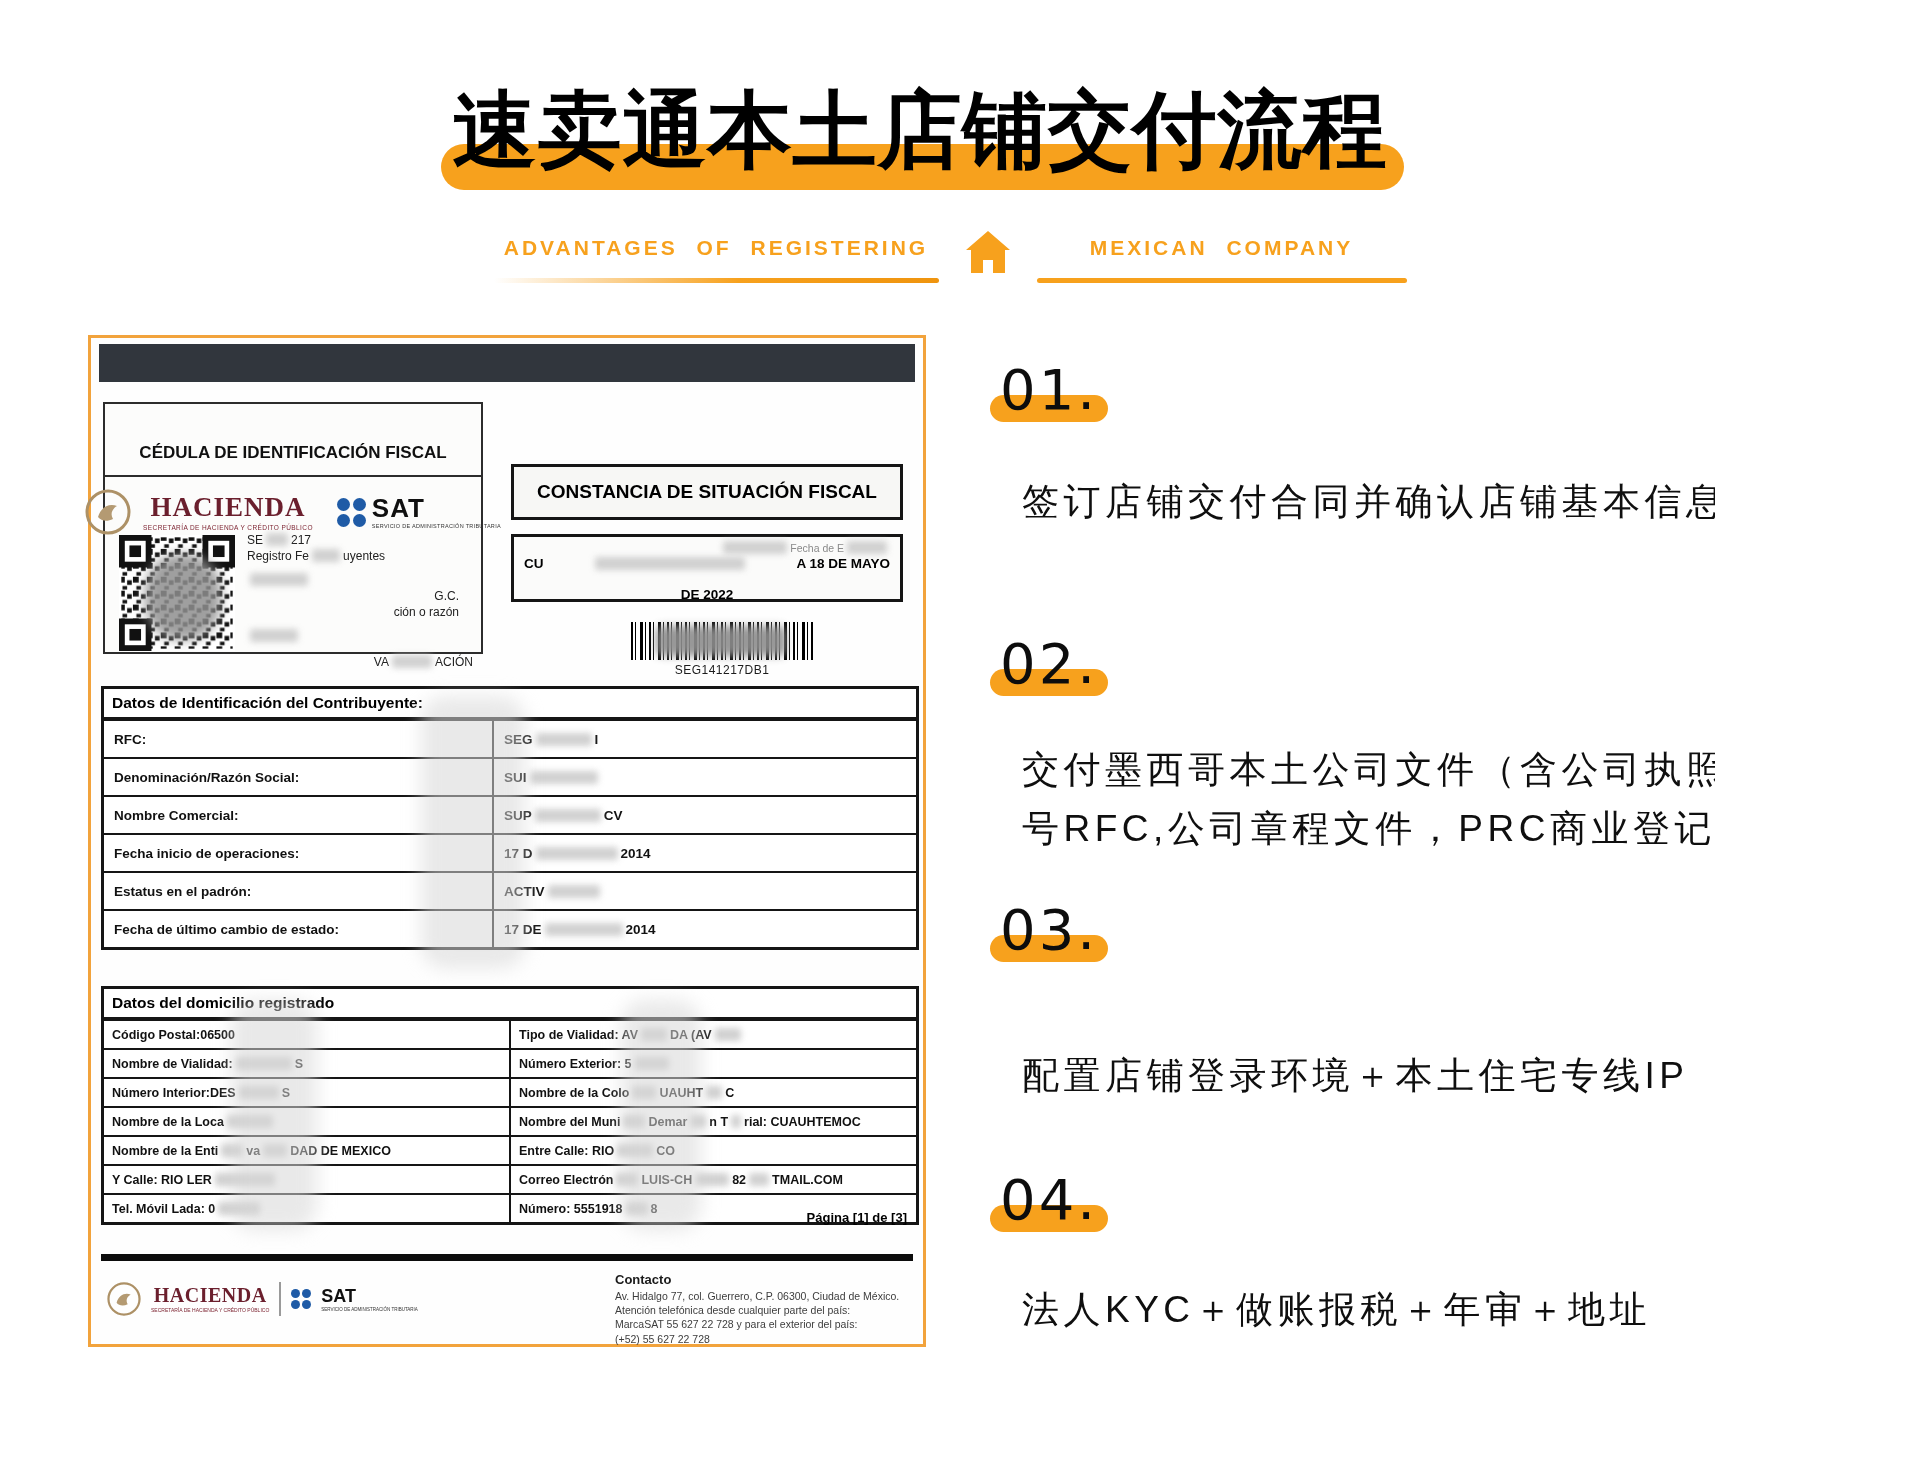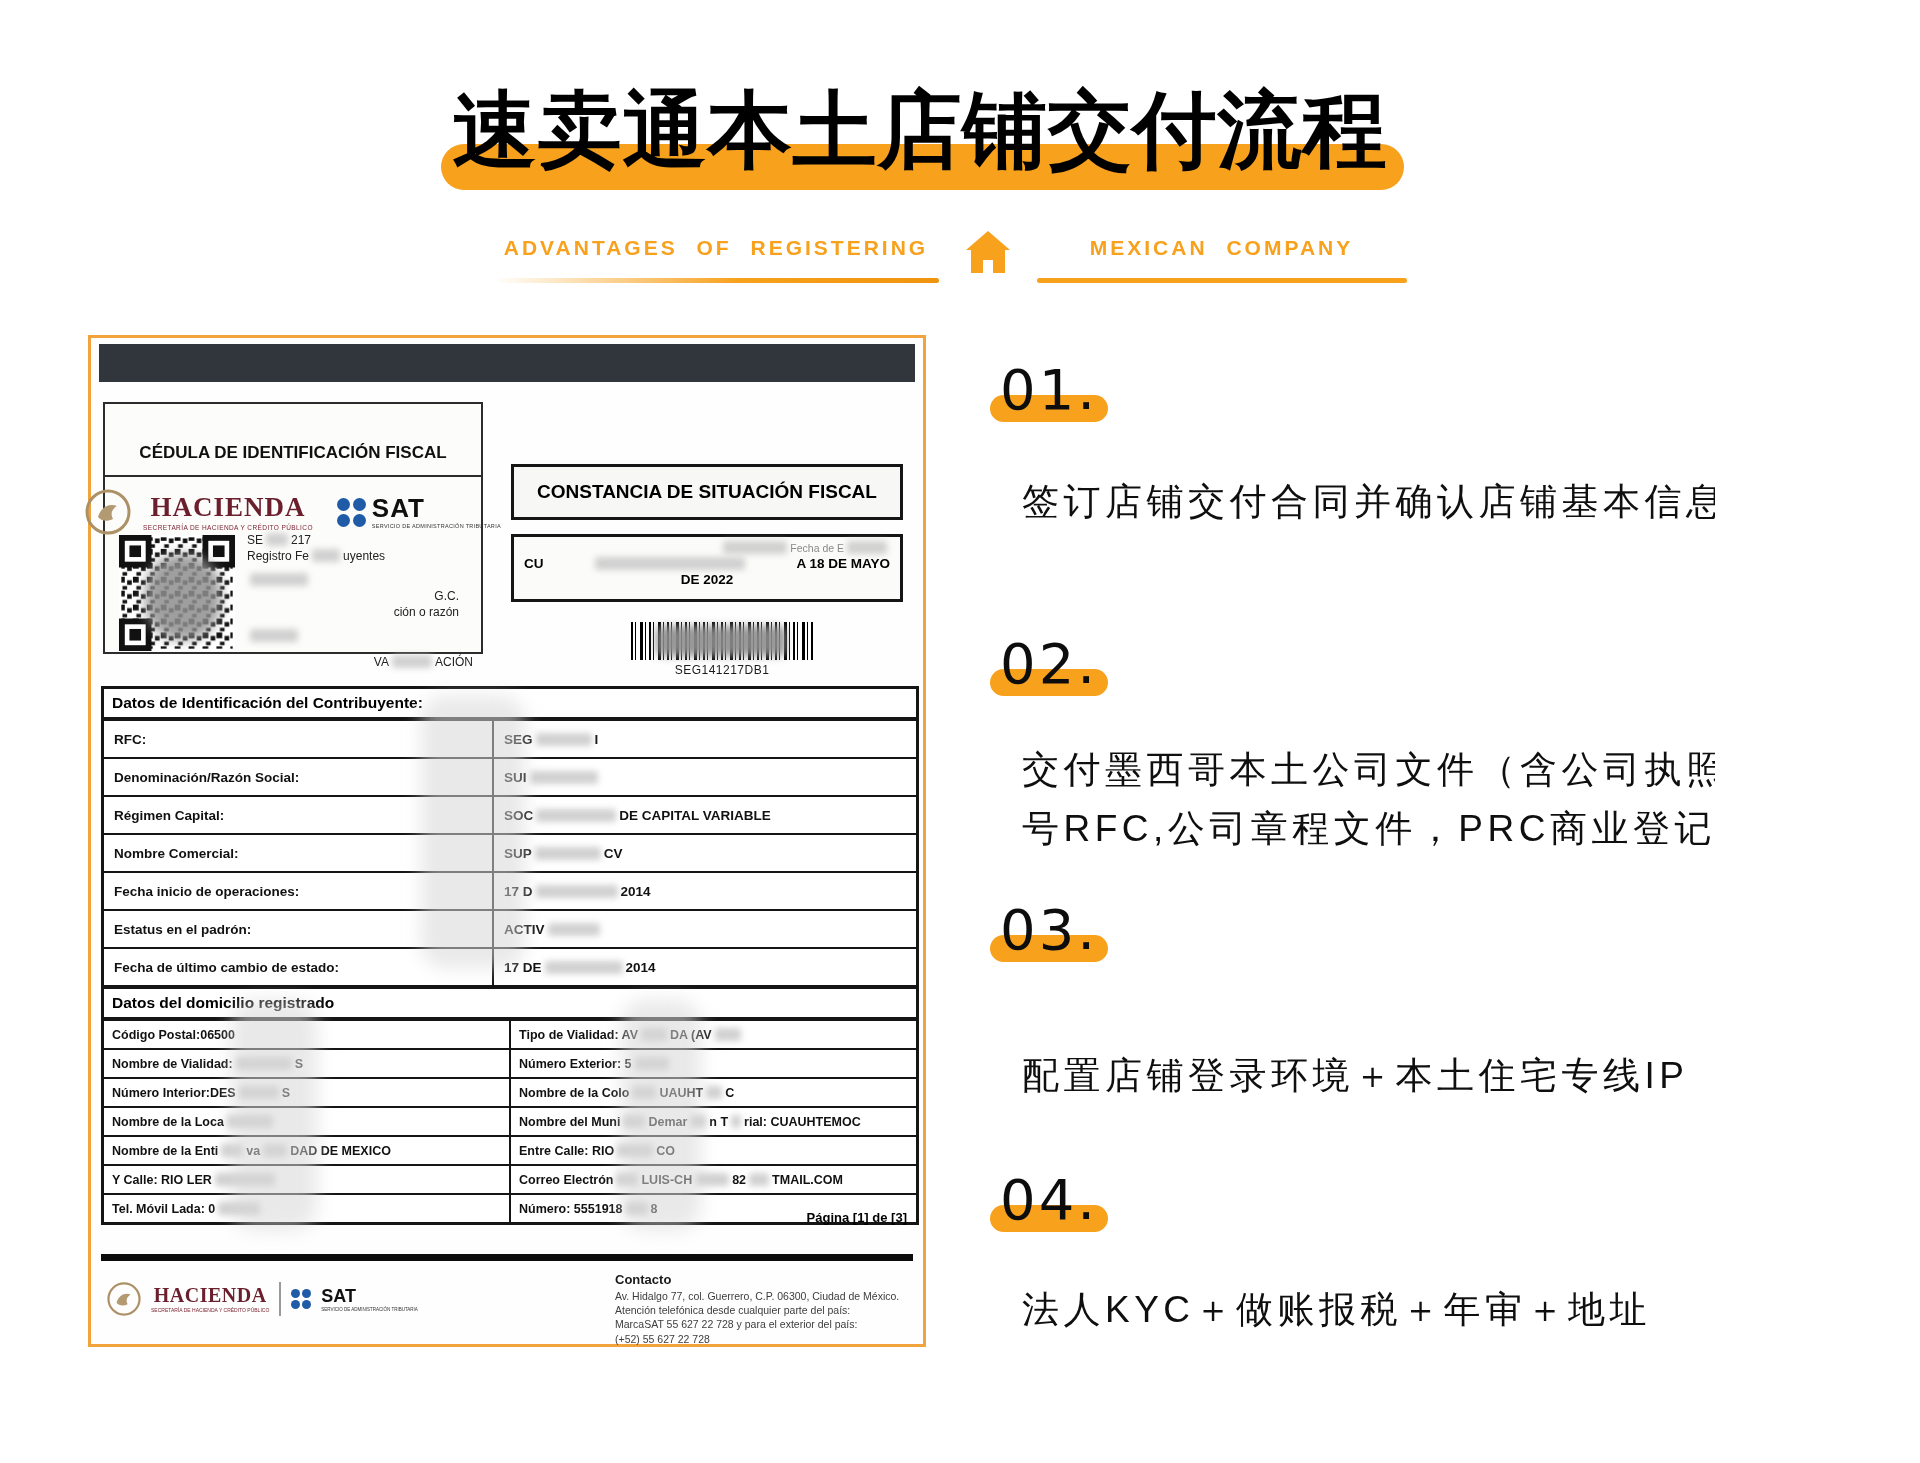--- a/index.html
+++ b/index.html
@@ -46,21 +46,21 @@
   .cedula-lines{position:absolute;left:142px;top:128px;width:226px;font-size:12px;color:#222;}
   .cl{line-height:16px;min-height:14px;}
   .cl-c{} .cl-r{text-align:right;padding-right:14px;} .cl-l{text-align:right;padding-left:8px;}
   .mt8{margin-top:8px;} .mt10{margin-top:10px;}
 
   .constancia{position:absolute;left:420px;top:126px;width:392px;height:56px;border:3px solid #151515;background:#f7f7f5;
               display:flex;align-items:center;justify-content:center;font-weight:bold;font-size:19px;color:#000;box-sizing:border-box;text-align:center;}
   .emission{position:absolute;left:420px;top:196px;width:392px;height:68px;border:3px solid #151515;background:#fbfbfa;box-sizing:border-box;padding:4px 10px;}
   .em-top{display:flex;justify-content:flex-end;align-items:center;font-size:10.5px;color:#8a8a8a;filter:blur(.4px);}
   .em-main{display:flex;justify-content:space-between;align-items:center;font-weight:bold;font-size:13.5px;margin-top:2px;color:#000;}
-  .em-bottom{text-align:center;font-weight:bold;font-size:13.5px;margin-top:1px;color:#000;}
+  .em-bottom{text-align:center;font-weight:bold;font-size:13.5px;margin-top:16px;color:#000;}
 
   .barcode{position:absolute;left:540px;top:284px;width:182px;height:38px;
     background:repeating-linear-gradient(90deg,#000 0 2px,#fff 2px 4px,#000 4px 5px,#fff 5px 9px,#000 9px 12px,#fff 12px 14px,#000 14px 15px,#fff 15px 18px);}
   .barcode-blob{position:absolute;left:565px;top:288px;width:130px;height:30px;background:#8d8d8d;opacity:.9;filter:blur(4px);border-radius:6px;}
   .barcode-label{position:absolute;left:540px;top:325px;width:182px;text-align:center;font-size:12px;color:#1c1c1c;letter-spacing:.5px;}
 
   .tbl{position:absolute;left:10px;width:818px;border:3px solid #151515;background:#fff;box-sizing:border-box;}
   .id-table{top:348px;}
   .addr-table{top:648px;}
   .tbl-title{padding:5px 8px;font-weight:bold;font-size:15.5px;color:#000;border-bottom:2px solid #151515;}
@@ -229,28 +229,20 @@
           </div>
       </div>
       <div class="idrow">
         <div class="idlabel">Denominación/Razón Social:</div>
         <div class="idvalue">
             <span>SUI</span>
             <span class="bseg" style="width: 68px;"></span>
           </div>
       </div>
       <div class="idrow">
-        <div class="idlabel">Régimen Capital:</div>
-        <div class="idvalue">
-            <span>SOC</span>
-            <span class="bseg" style="width: 80px;"></span>
-            <span>DE CAPITAL VARIABLE</span>
-          </div>
-      </div>
-      <div class="idrow">
         <div class="idlabel">Nombre Comercial:</div>
         <div class="idvalue">
             <span>SUP</span>
             <span class="bseg" style="width: 66px;"></span>
             <span>CV</span>
           </div>
       </div>
       <div class="idrow">
         <div class="idlabel">Fecha inicio de operaciones:</div>
         <div class="idvalue">

